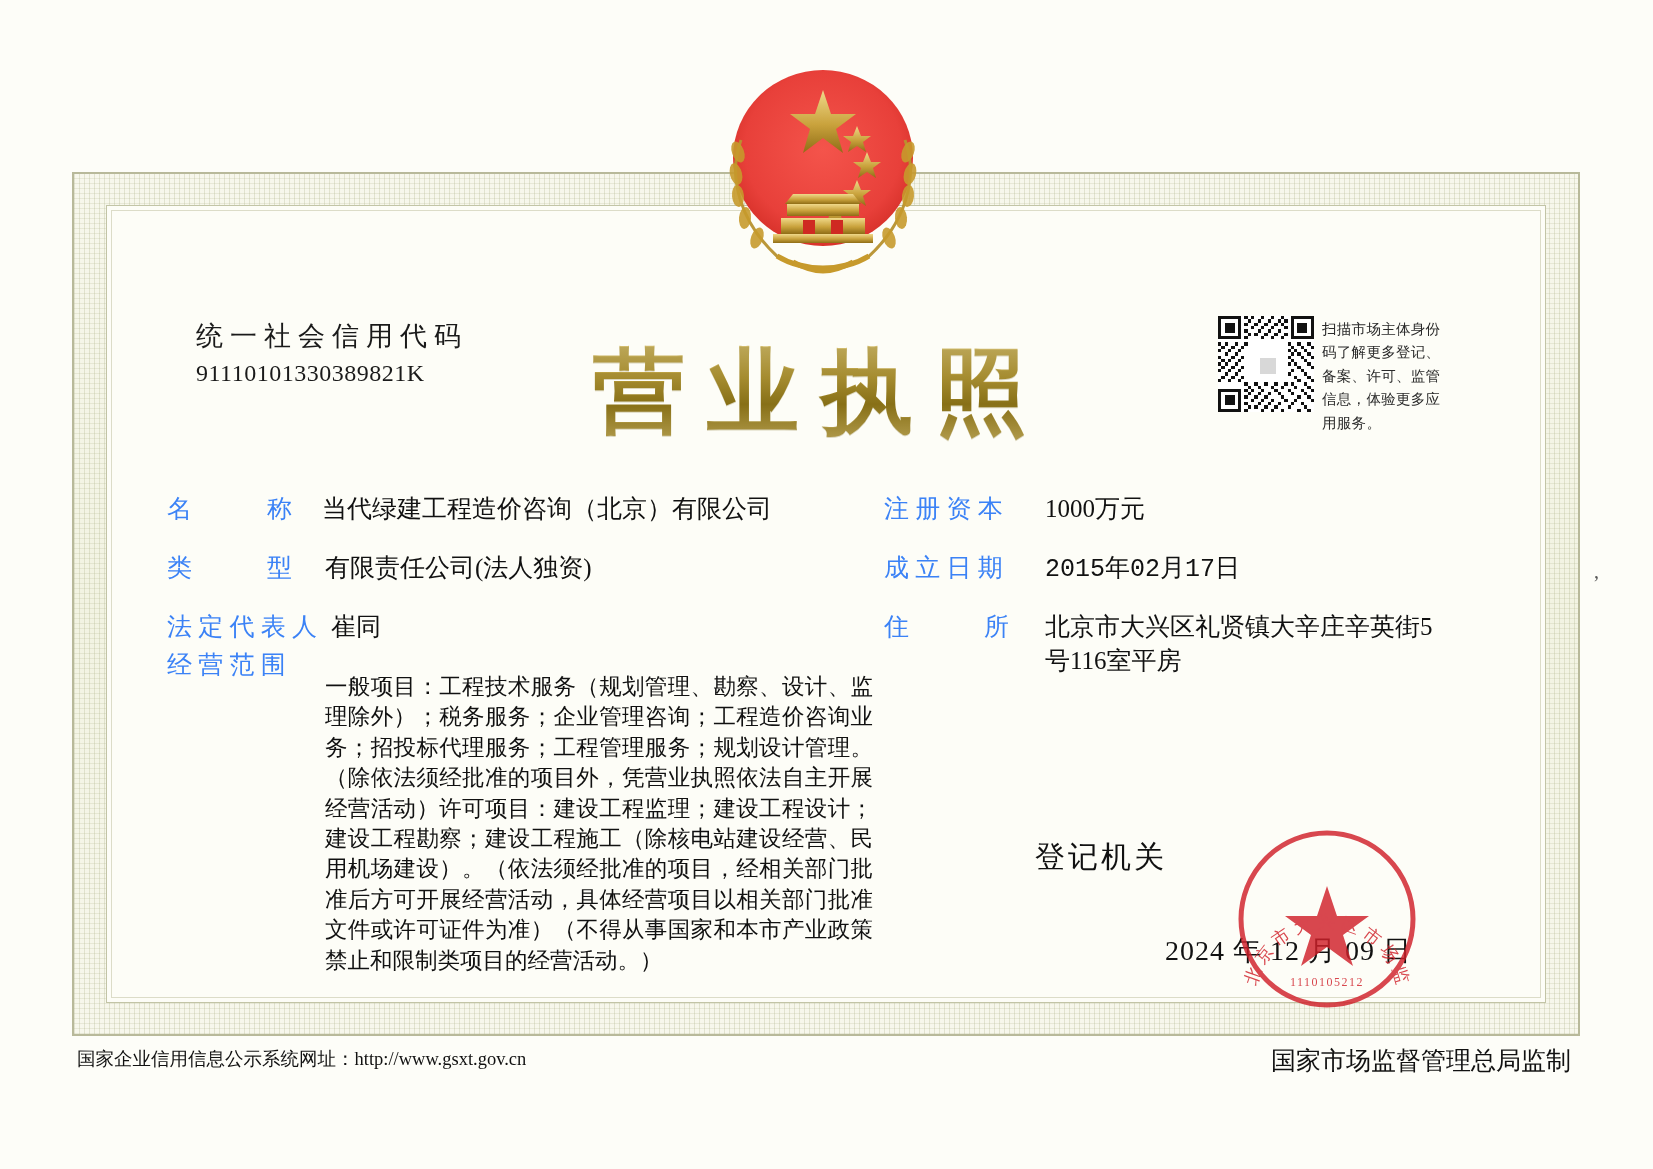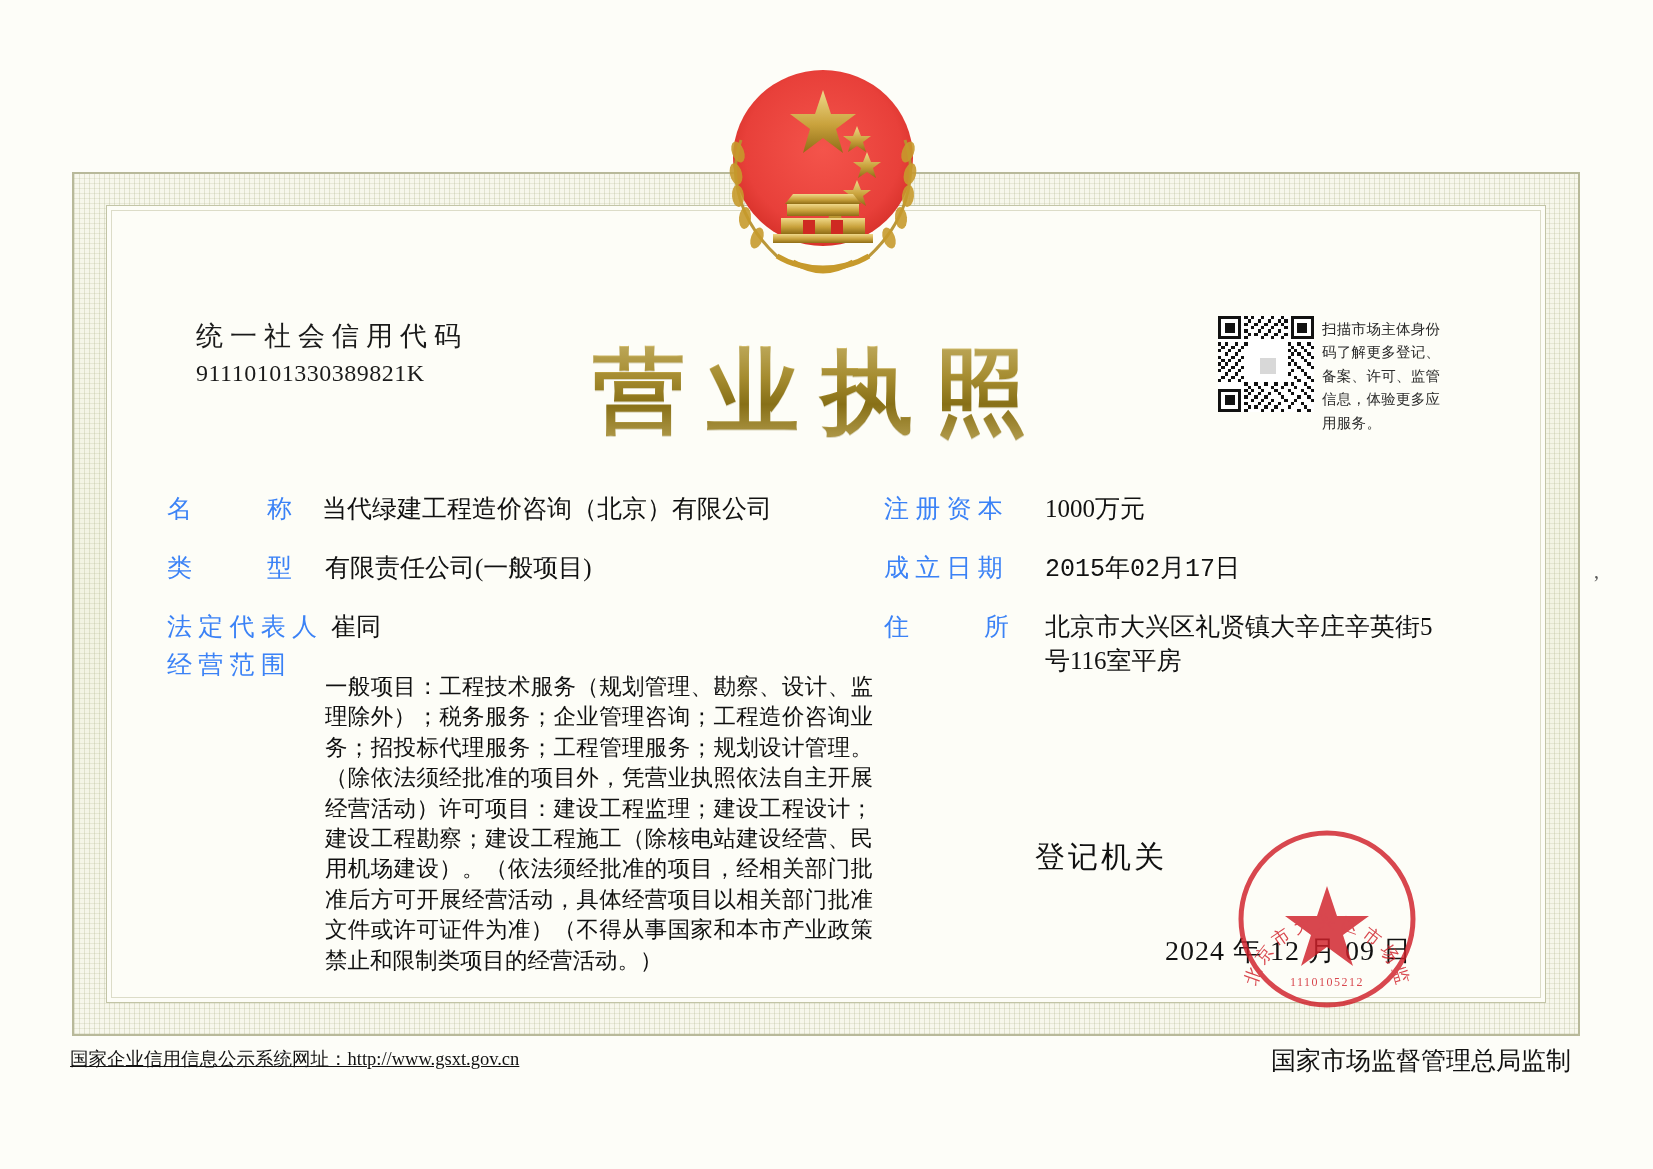--- a/index.html
+++ b/index.html
@@ -211,26 +211,25 @@
     left: 1232px;
     top: 824px;
     width: 190px;
     height: 190px;
     z-index: 5;
   }
 
   
   .footer-left {
     position: absolute;
-    left: 70px;
+    left: 77px;
     top: 1046px;
     font-size: 18.5px;
     color: #111;
     white-space: nowrap;
-    text-decoration: underline;
   }
   .footer-right {
     position: absolute;
     left: 1271px;
     top: 1044px;
     font-size: 25px;
     color: #111;
     white-space: nowrap;
   }
   .tick-right {
@@ -493,21 +492,21 @@
       <rect x="12" y="12" width="6" height="6" fill="#ffffff"></rect>
       <rect x="12.6" y="12.6" width="4.8" height="4.8" fill="#d8d8d8"></rect>
     </svg>
   </div>
   <div class="qr-note">扫描市场主体身份码了解更多登记、备案、许可、监管信息，体验更多应用服务。</div>
 
   <div class="flabel" style="left:167px; top:492px; width:148px;">名　　　称</div>
   <div class="fvalue" style="left:322px; top:492px;">当代绿建工程造价咨询（北京）有限公司</div>
 
   <div class="flabel" style="left:167px; top:551px; width:148px;">类　　　型</div>
-  <div class="fvalue" style="left:325px; top:551px;">有限责任公司(一般项目)</div>
+  <div class="fvalue" style="left:325px; top:551px;">有限责任公司(法人独资)</div>
 
   <div class="flabel" style="left:167px; top:610px; width:148px;">法 定 代 表 人</div>
   <div class="fvalue" style="left:331px; top:610px;">崔同</div>
 
   <div class="flabel scope-label">经 营 范 围</div>
   <div class="scope-value">一般项目：工程技术服务（规划管理、勘察、设计、监理除外）；税务服务；企业管理咨询；工程造价咨询业务；招投标代理服务；工程管理服务；规划设计管理。（除依法须经批准的项目外，凭营业执照依法自主开展经营活动）许可项目：建设工程监理；建设工程设计；建设工程勘察；建设工程施工（除核电站建设经营、民用机场建设）。（依法须经批准的项目，经相关部门批准后方可开展经营活动，具体经营项目以相关部门批准文件或许可证件为准）（不得从事国家和本市产业政策禁止和限制类项目的经营活动。）</div>
 
   <div class="flabel" style="left:884px; top:492px; width:150px;">注 册 资 本</div>
   <div class="fvalue" style="left:1045px; top:492px;">1000万元</div>
 

